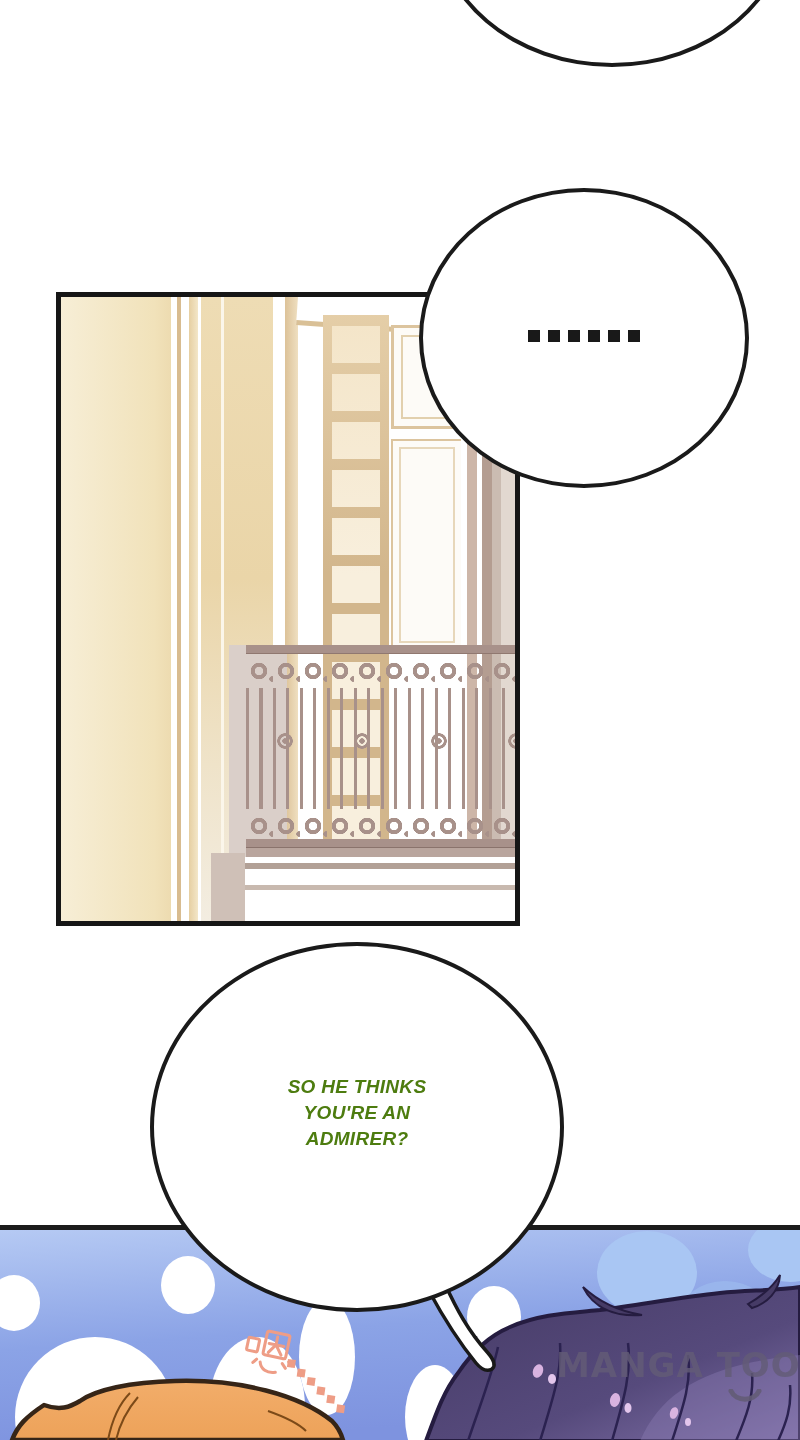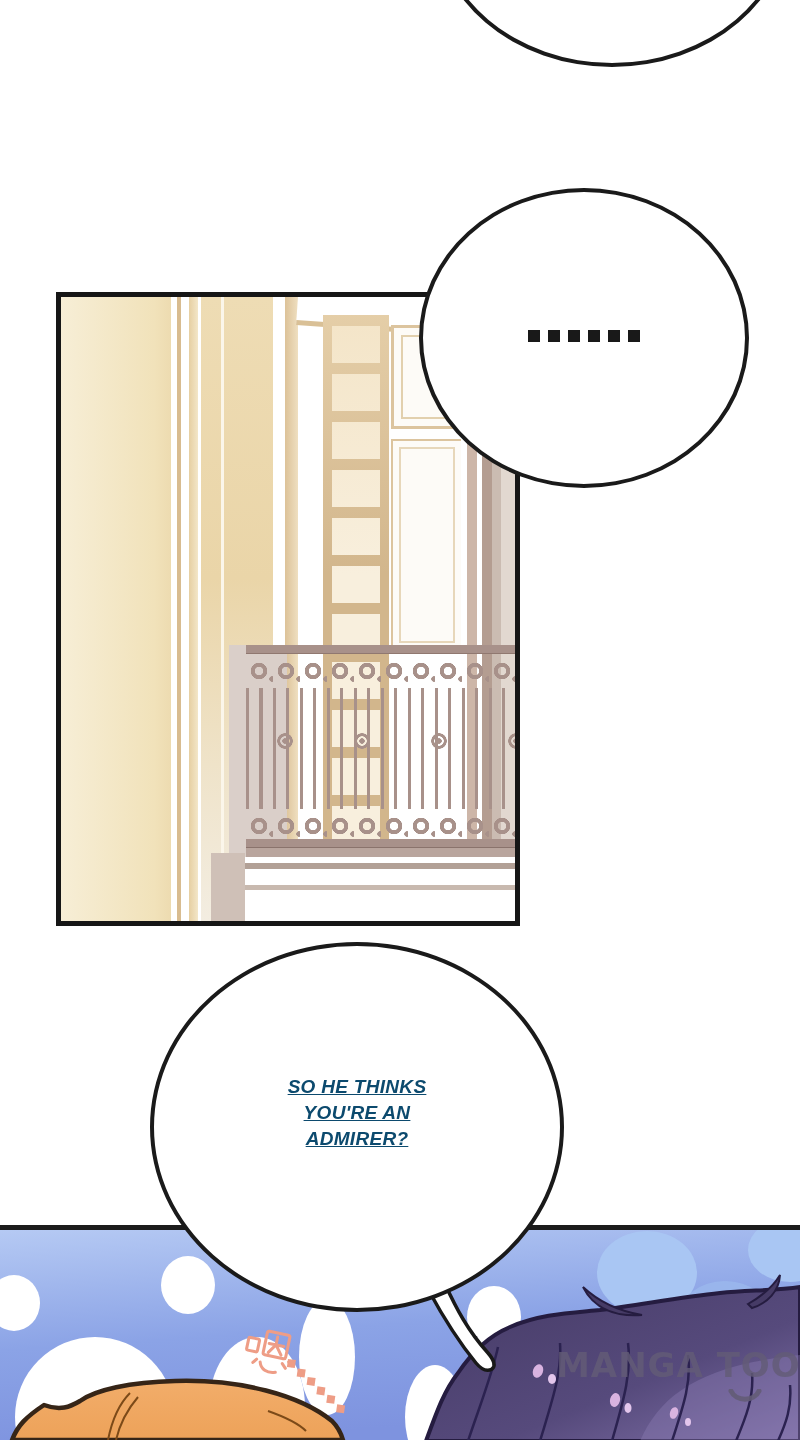--- a/index.html
+++ b/index.html
@@ -6,22 +6,22 @@
   html,body { width:800px; height:1440px; background:#ffffff; overflow:hidden;
               font-family:"Liberation Sans", sans-serif; }
   .page { position:relative; width:800px; height:1440px; background:#ffffff; overflow:hidden; }
 
   
   .bubble { position:absolute; background:#ffffff; border:4px solid #1a1a1a; border-radius:50%; }
   .bubble-top      { left:433px; top:-237px; width:358px; height:304px; z-index:5; }
   .bubble-middle   { left:419px; top:188px;  width:330px; height:300px; z-index:6; }
   .bubble-question { left:150px; top:942px;  width:414px; height:370px; z-index:30;
                      display:flex; align-items:center; justify-content:center; }
-  .q-text { font:italic 700 19px/26px "Liberation Sans", sans-serif; color:#0c4a6e;
-            letter-spacing:.3px; text-align:center; white-space:pre-line; transform:translateY(-14px);text-decoration:underline; }
+  .q-text { font:italic 700 19px/26px "Liberation Sans", sans-serif; color:#4d7c0f;
+            letter-spacing:.3px; text-align:center; white-space:pre-line; transform:translateY(-14px); }
   .dots { position:absolute; left:528px; top:330px; width:112px; height:12px; z-index:7;
           background:repeating-linear-gradient(90deg,#191919 0 12px,transparent 12px 20px); }
 
   
   .panel { position:absolute; left:56px; top:292px; width:464px; height:634px;
            border:5px solid #161616; background:#ffffff; overflow:hidden; z-index:1; }
   .panel * { position:absolute; }
   .wall-cream { left:0; top:0; width:110px; height:624px;
                 background:linear-gradient(90deg,#f7eed6 0%,#f1e2ba 85%,#eddbb0 100%); }
   .tan-line1 { left:116px; top:0; width:4px; height:624px; background:#d8bc90; }

